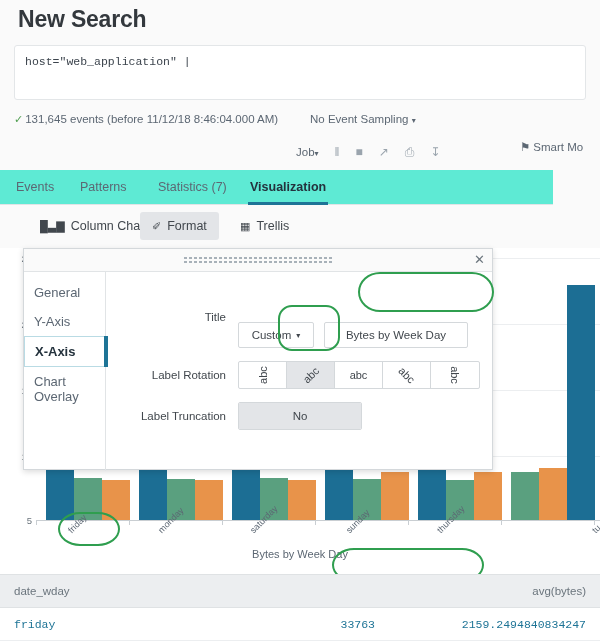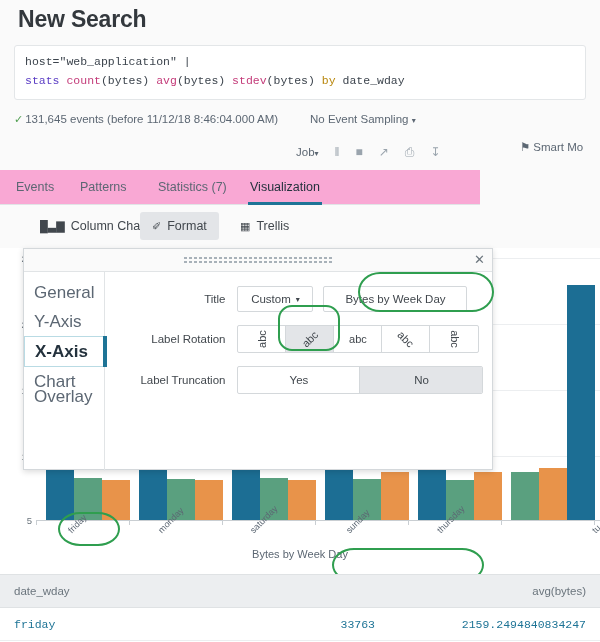--- a/index.html
+++ b/index.html
@@ -44,27 +44,27 @@
   .job-toolbar{
     position:absolute;left:296px;top:140px;height:24px;
     display:flex;align-items:center;gap:16px;font-size:11.5px;color:#5c6773;
   }
   .job-toolbar .ic{color:#9aa4ad;font-size:12px;}
   .smart{position:absolute;left:520px;top:140px;font-size:11.5px;color:#5c6773;white-space:nowrap;}
   .smart .pin{color:#5c6773;margin-right:3px;}
 
   
   .tabs{
-    position:absolute;left:0;top:170px;width:480px;height:34px;
-    border-bottom:1px solid #e1e4e6;background:#f9a8d4;
+    position:absolute;left:0;top:170px;width:553px;height:34px;
+    border-bottom:1px solid #e1e4e6;background:#5eead4;
   }
   .tab{
     position:absolute;top:6px;font-size:12.5px;color:#5c6773;padding:4px 2px;cursor:pointer;
   }
-  .tab.active{color:#24323d;font-weight:400;text-align:right;}
+  .tab.active{color:#24323d;font-weight:700;text-align:right;}
   .tab.active::after{
     content:"";position:absolute;left:0;right:0;bottom:-7px;height:3px;background:#1e7496;
   }
 
   
   .viz-toolbar{position:absolute;left:0;top:206px;width:600px;height:42px;background:#fafafa;}
   .viz-btn{
     position:absolute;top:6px;height:28px;display:flex;align-items:center;gap:6px;
     padding:0 12px;font-size:12.5px;color:#41474d;border-radius:3px;cursor:pointer;
     box-sizing:border-box;
@@ -108,33 +108,33 @@
     background-image:radial-gradient(#9aa4ad 38%, transparent 40%);
     background-size:5px 4px;opacity:.85;
   }
   .panel-close{
     position:absolute;right:7px;top:2px;font-size:13px;color:#6b757d;cursor:pointer;
     line-height:18px;
   }
   .panel-body{display:flex;height:199px;}
   .panel-nav{width:94px;border-right:1px solid #e1e4e6;padding-top:6px;box-sizing:border-box;}
   .nav-item{
-    position:relative;padding:7px 10px;font-size:17px;color:#5c6773;cursor:pointer;line-height:15px;
+    position:relative;padding:7px 10px;font-size:13px;color:#5c6773;cursor:pointer;line-height:15px;
   }
   .nav-item.active{
     color:#24323d;font-weight:700;border:1px solid #b9dbe4;background:#ffffff;
     margin:0 -1px 0 0;
   }
   .nav-item.active::after{
     content:"";position:absolute;right:-3px;top:-1px;bottom:-1px;width:4px;background:#1e7496;
   }
   .panel-form{flex:1;padding:14px 12px 0 0;box-sizing:border-box;}
   .frow{display:flex;align-items:center;margin-bottom:13px;}
   .flabel{width:120px;text-align:right;padding-right:12px;font-size:11.5px;color:#41474d;}
-  .fctl{display:flex;align-items:center;}
+  .fctl{display:flex;align-items:center;margin-top:36px;}
   .select{
     height:26px;min-width:76px;border:1px solid #d4d8db;background:#fff;border-radius:2px;
     display:flex;align-items:center;justify-content:center;gap:5px;
     font-size:11.5px;color:#41474d;padding:0 8px;box-sizing:border-box;cursor:pointer;
   }
   .text-input{
     height:26px;width:144px;border:1px solid #d4d8db;background:#fff;border-radius:2px;
     display:flex;align-items:center;justify-content:center;font-size:11.5px;color:#41474d;
     margin-left:10px;box-sizing:border-box;
   }
@@ -179,28 +179,20 @@
 <body>
 
 <div class="app">
 
   <div class="page-title">New Search</div>
 
   <div class="search-bar">
     <div>
       <span class="tok-plain">host=</span><span class="tok-str">"web_application"</span>
       <span class="tok-plain">|</span>
-    </div>
-    <div>
-      <span class="tok-cmd">stats</span>
-      <span class="tok-fn">count</span><span class="tok-plain">(bytes)</span>
-      <span class="tok-fn">avg</span><span class="tok-plain">(bytes)</span>
-      <span class="tok-fn">stdev</span><span class="tok-plain">(bytes)</span>
-      <span class="tok-by">by</span>
-      <span class="tok-plain">date_wday</span>
     </div>
   </div>
 
   <div class="events-line">
     <span class="check">✓</span><span>131,645 events (before 11/12/18 8:46:04.000 AM)</span>
   </div>
   <div class="sampling">
     <span>No Event Sampling</span>
     <span class="caret">▾</span>
   </div>
@@ -349,21 +341,20 @@
               </div>
             <div class="seg-btn">
                 <span class="rot-90p">abc</span>
               </div>
           </div>
         </div>
 
         <div class="frow">
           <div class="flabel">Label Truncation</div>
           <div class="seg seg-wide">
-            <div class="seg-btn">Yes</div>
             <div class="seg-btn sel">No</div>
           </div>
         </div>
 
       </div>
     </div>
   </div>
 
   <div class="anno" style="left:358px;top:272px;width:132px;height:36px"></div>
   <div class="anno" style="left:278px;top:305px;width:58px;height:42px;border-radius:14px/30%"></div>

